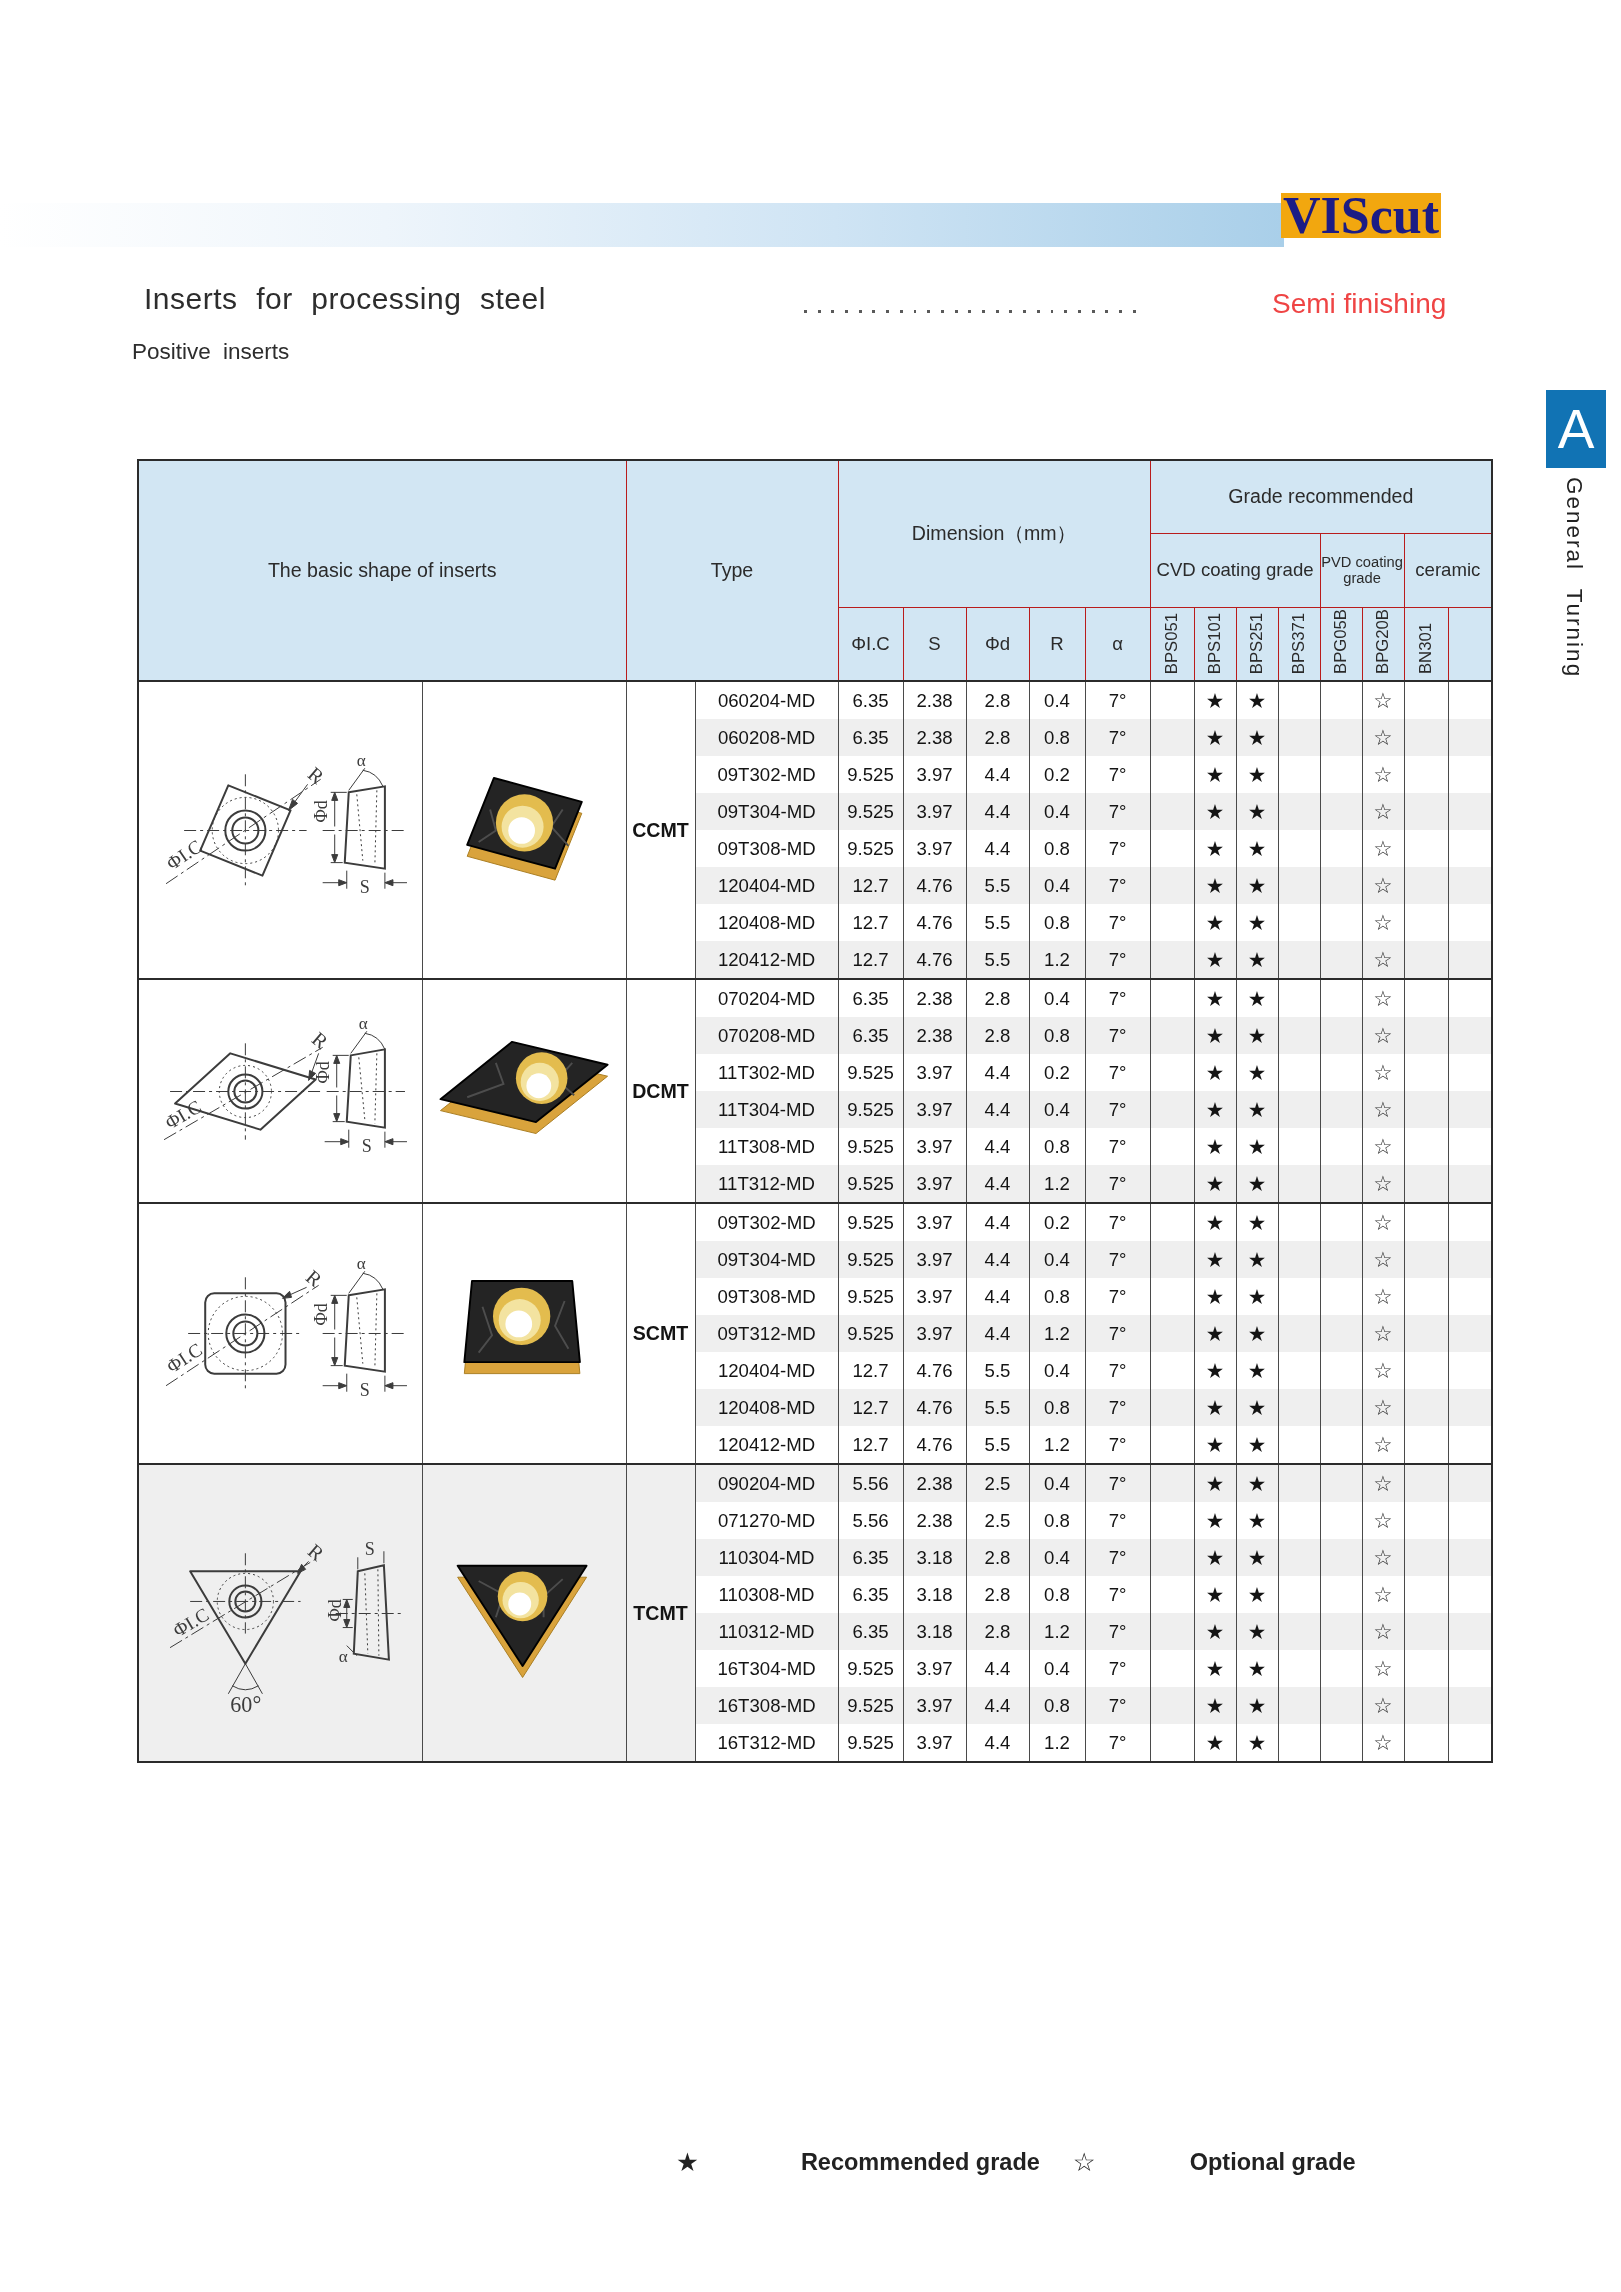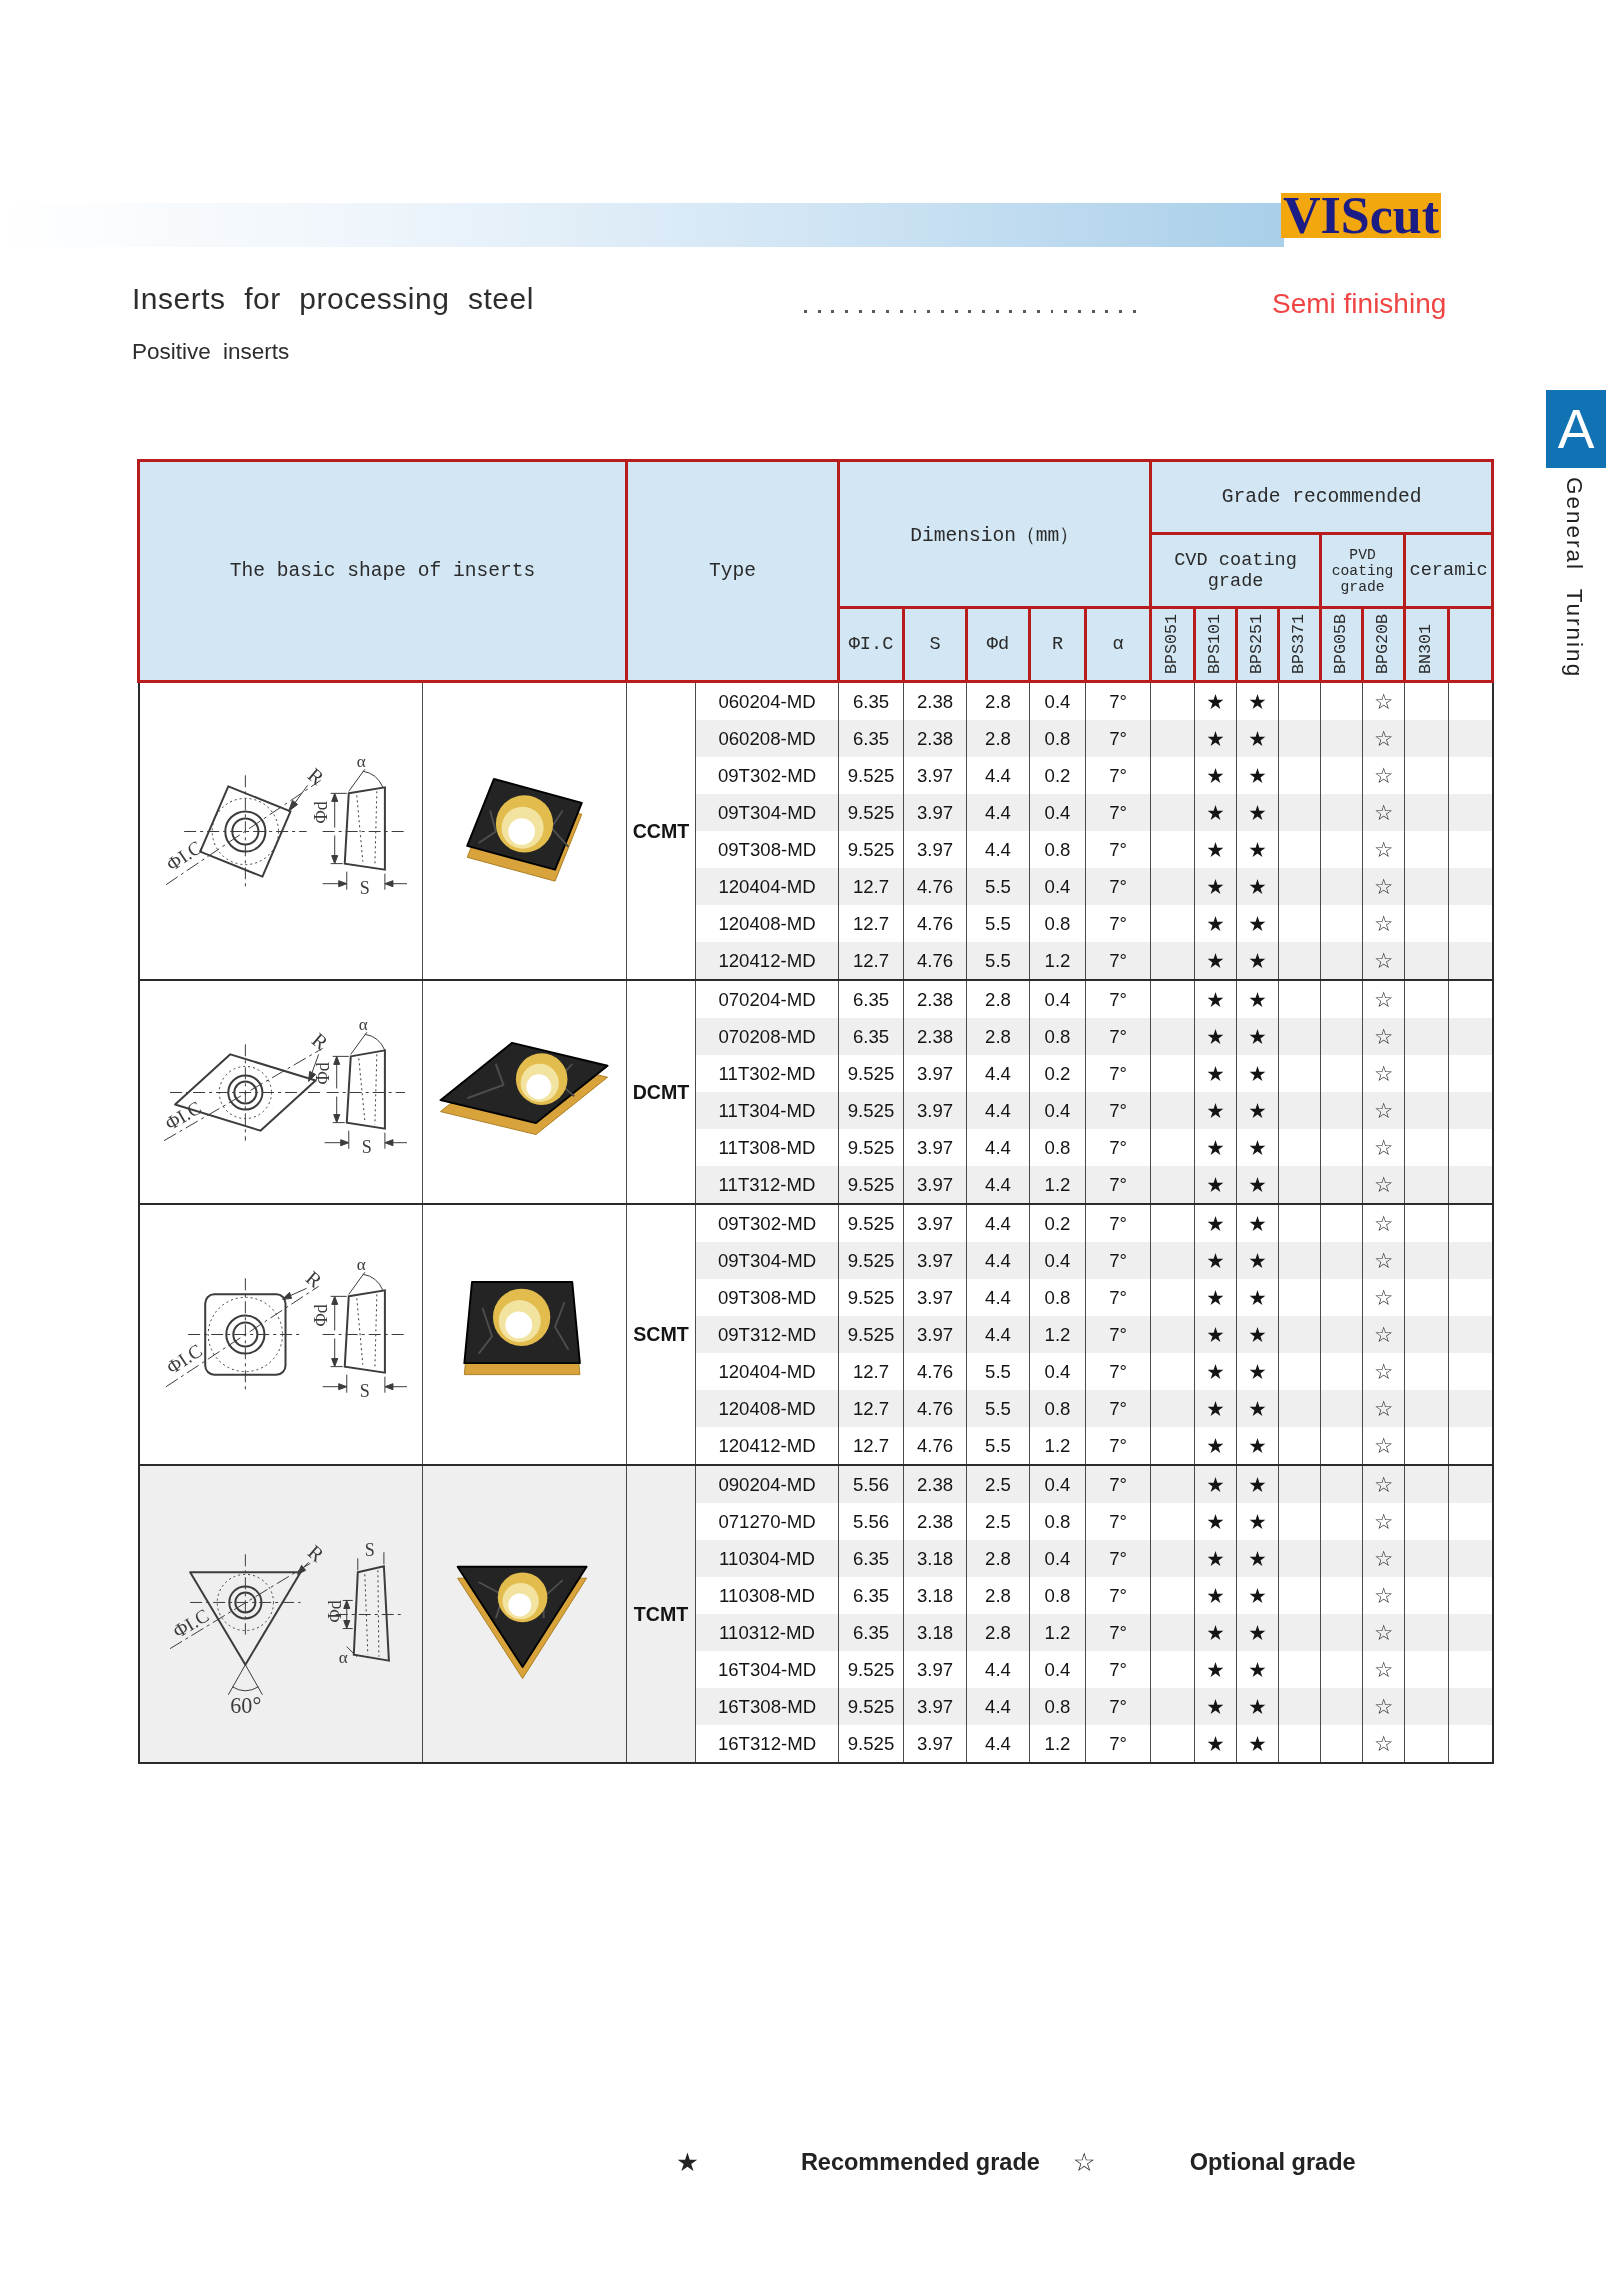--- a/index.html
+++ b/index.html
@@ -8,39 +8,39 @@
     font-family:"Liberation Sans", sans-serif;color:#1a1a1a;overflow:hidden;
     margin:0 auto;
   }
   
   .grad-bar{position:absolute;left:0;top:203px;width:1284px;height:44px;
     background:linear-gradient(to right,#ffffff 0%,#eef5fb 30%,#cfe4f4 65%,#a9cfe9 100%);}
   .logo-box{position:absolute;left:1281px;top:193px;width:160px;height:45px;
     background:#f2a70f;display:flex;align-items:center;justify-content:center;}
   .logo-text{font-family:"Liberation Serif", serif;font-weight:bold;font-size:52px;
     color:#1c1c85;letter-spacing:0px;line-height:1;}
-  .doc-title{position:absolute;left:132px;top:282px;font-size:30px;color:#2d2d2d;
+  .doc-title{position:absolute;left:144px;top:282px;font-size:30px;color:#2d2d2d;
     word-spacing:9.8px;letter-spacing:0.5px;}
   .dotted-rule{position:absolute;left:804px;top:310px;width:333px;height:2.9px;
     background:repeating-linear-gradient(to right,#5a5a5a 0 2.9px,transparent 2.9px 13.7px);}
   .finishing{position:absolute;left:1272px;top:288px;font-size:28px;color:#ef4444;}
   .subtitle{position:absolute;left:132px;top:339px;font-size:22.5px;color:#2d2d2d;word-spacing:5.9px;}
   
   .side-tab{position:absolute;left:1546px;top:390px;width:60px;height:78px;background:#1173b4;
     display:flex;align-items:center;justify-content:center;}
   .side-tab span{color:#fff;font-size:55px;line-height:1;}
   .side-label{position:absolute;left:1561px;top:477px;writing-mode:vertical-rl;
     font-size:22.5px;color:#222;letter-spacing:2px;word-spacing:9.8px;}
   
   .tbl-wrap{position:absolute;left:137px;top:459px;width:1354px;}
   table{border-collapse:collapse;table-layout:fixed;width:1354px;}
   th,td{padding:0;margin:0;}
   table{border:2px solid #2b2b2b;}
-  thead th{background:#d2e6f3;border:3px solid #b91c1c;font-weight:normal;
-    color:#2b2b2b;font-size:19.6px;font-family:Liberation Mono, monospace;}
+  thead th{background:#d2e6f3;border:1px solid #b91c1c;font-weight:normal;
+    color:#2b2b2b;font-size:19.6px;}
   thead .cvd{font-size:18.6px;margin-left:39px;}
   thead .pvd{font-size:14.7px;}
   thead .dim-head{font-size:18.6px;}
   .rot-head{vertical-align:bottom;}
   .rot-head .rot{writing-mode:vertical-rl;transform:rotate(180deg);margin:0 auto 5.9px auto;
     font-size:16.7px;color:#2b2b2b;line-height:1;}
   tbody td{border-left:1px solid #4a4a4a;border-right:1px solid #4a4a4a;
     border-top:none;border-bottom:none;height:37px;text-align:center;
     vertical-align:middle;font-size:18.6px;color:#141414;}
   tbody tr.stripe td{background:#efefef;}

